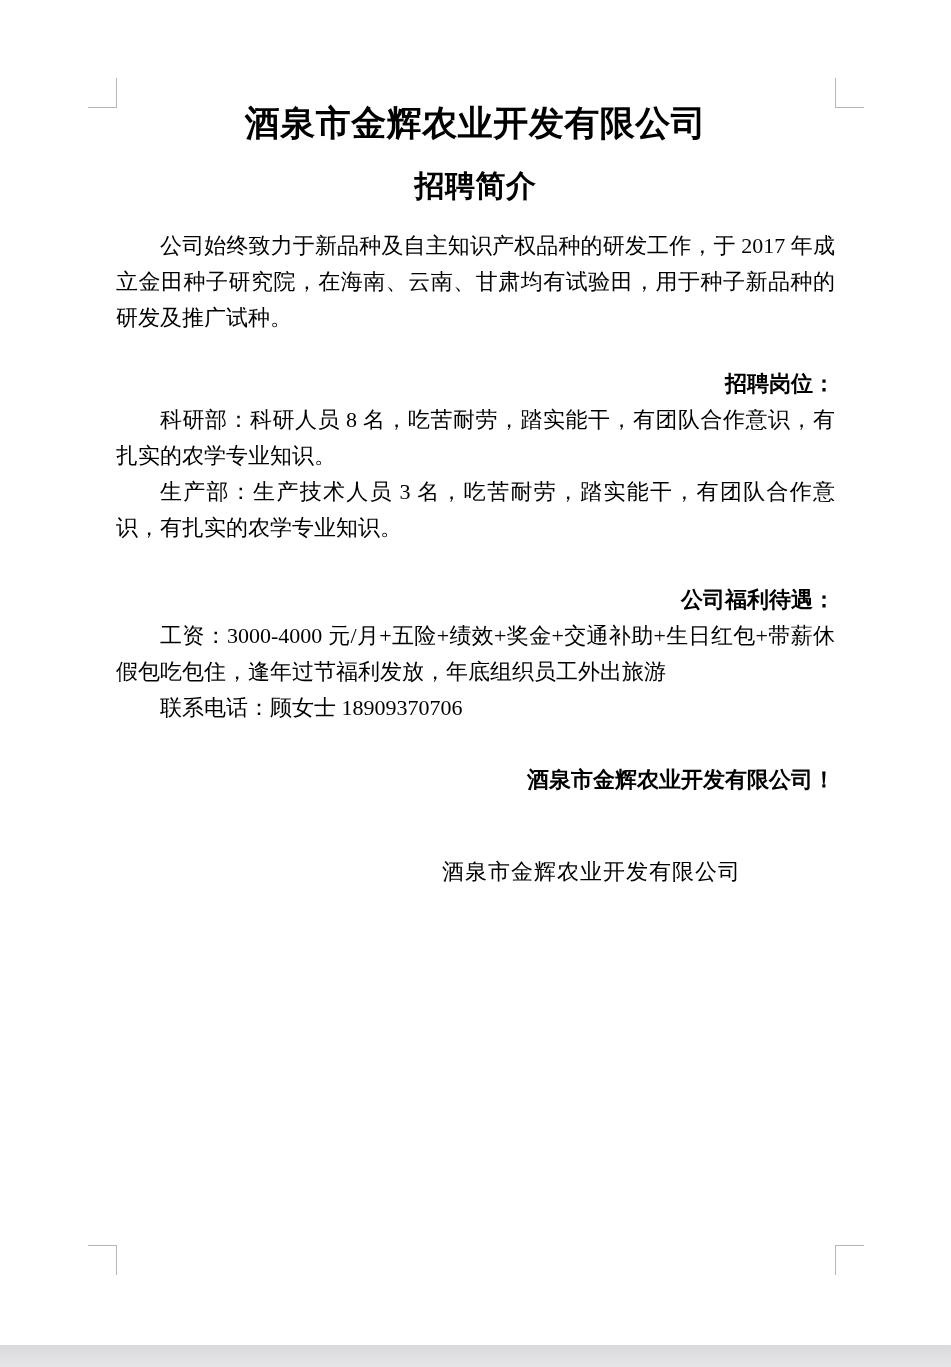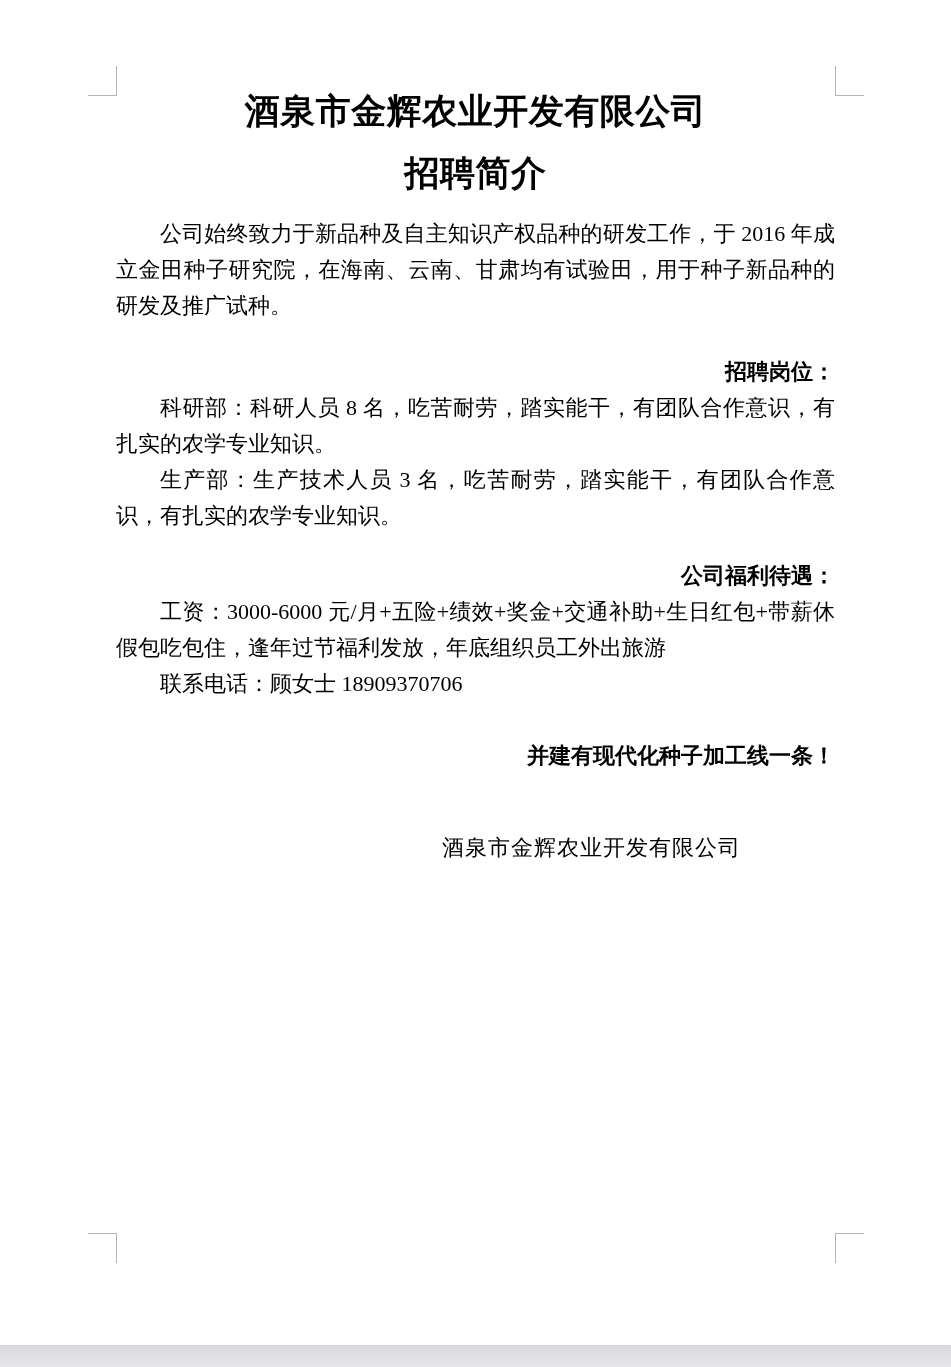--- a/index.html
+++ b/index.html
@@ -10,21 +10,21 @@
   body {
     width: 951px;
     height: 1367px;
     position: relative;
     overflow: hidden;
     font-family: "Liberation Serif", "DejaVu Serif", serif;
     color: #000000;
   }
   .page {
     position: absolute;
-    left: 0; top: 4px;
+    left: 0; top: 16px;
     width: 951px;
     height: 1345px;
     background: #ffffff;
   }
   
   .mark {
     position: absolute;
     width: 28px;
     height: 29px;
   }
@@ -45,33 +45,33 @@
   .doc-title {
     margin: 0;
     font-size: 35px;
     line-height: 44px;
     font-weight: bold;
     text-align: center;
     letter-spacing: 0.5px;
   }
   .doc-subtitle {
     margin: 18px 0 0 0;
-    font-size: 35px;
+    font-size: 30px;
     line-height: 44px;
     font-weight: bold;
     text-align: center;
     letter-spacing: 0.5px;
   }
   p { margin: 0; }
   .para           { text-indent: 44px; }
   .para.first     { text-indent: 34px; margin-top: 26px; }
   .para.second    { margin-top: 20px; }
   .heading        { font-weight: bold; text-indent: 44px; text-align: right; }
   .heading.jobs   { margin-top: 30px; }
-  .heading.welfare{ margin-top: 24px; }
+  .heading.welfare{ margin-top: 36px; }
   .heading.closing{ margin-top: 36px; }
   .signature {
     margin: 56px 0 0 326px;
     text-indent: 0;
     text-align: left;
     letter-spacing: 1px;
   }
   
   .bottom-strip {
     position: absolute;
@@ -89,30 +89,30 @@
 
   <div class="mark tl"></div>
   <div class="mark tr"></div>
   <div class="mark bl"></div>
   <div class="mark br"></div>
 
   <div class="content">
     <h1 class="doc-title">酒泉市金辉农业开发有限公司</h1>
     <h2 class="doc-subtitle">招聘简介</h2>
 
-    <p class="para second">公司始终致力于新品种及自主知识产权品种的研发工作，于 2016 年成立金田种子研究院，在海南、云南、甘肃均有试验田，用于种子新品种的研发及推广试种。</p>
+    <p class="para second">公司始终致力于新品种及自主知识产权品种的研发工作，于 2017 年成立金田种子研究院，在海南、云南、甘肃均有试验田，用于种子新品种的研发及推广试种。</p>
 
     <p class="heading jobs">招聘岗位：</p>
     <p class="para">科研部：科研人员 8 名，吃苦耐劳，踏实能干，有团队合作意识，有扎实的农学专业知识。</p>
     <p class="para">生产部：生产技术人员 3 名，吃苦耐劳，踏实能干，有团队合作意识，有扎实的农学专业知识。</p>
 
     <p class="heading welfare">公司福利待遇：</p>
-    <p class="para">工资：3000-6000 元/月+五险+绩效+奖金+交通补助+生日红包+带薪休假包吃包住，逢年过节福利发放，年底组织员工外出旅游</p>
+    <p class="para">工资：3000-4000 元/月+五险+绩效+奖金+交通补助+生日红包+带薪休假包吃包住，逢年过节福利发放，年底组织员工外出旅游</p>
     <p class="para">联系电话：顾女士 18909370706</p>
 
-    <p class="heading closing">并建有现代化种子加工线一条！</p>
+    <p class="heading closing">酒泉市金辉农业开发有限公司！</p>
 
     <p class="para signature">酒泉市金辉农业开发有限公司</p>
   </div>
 
 </div>
 
 <div class="bottom-strip"></div>
 
 </body></html>

